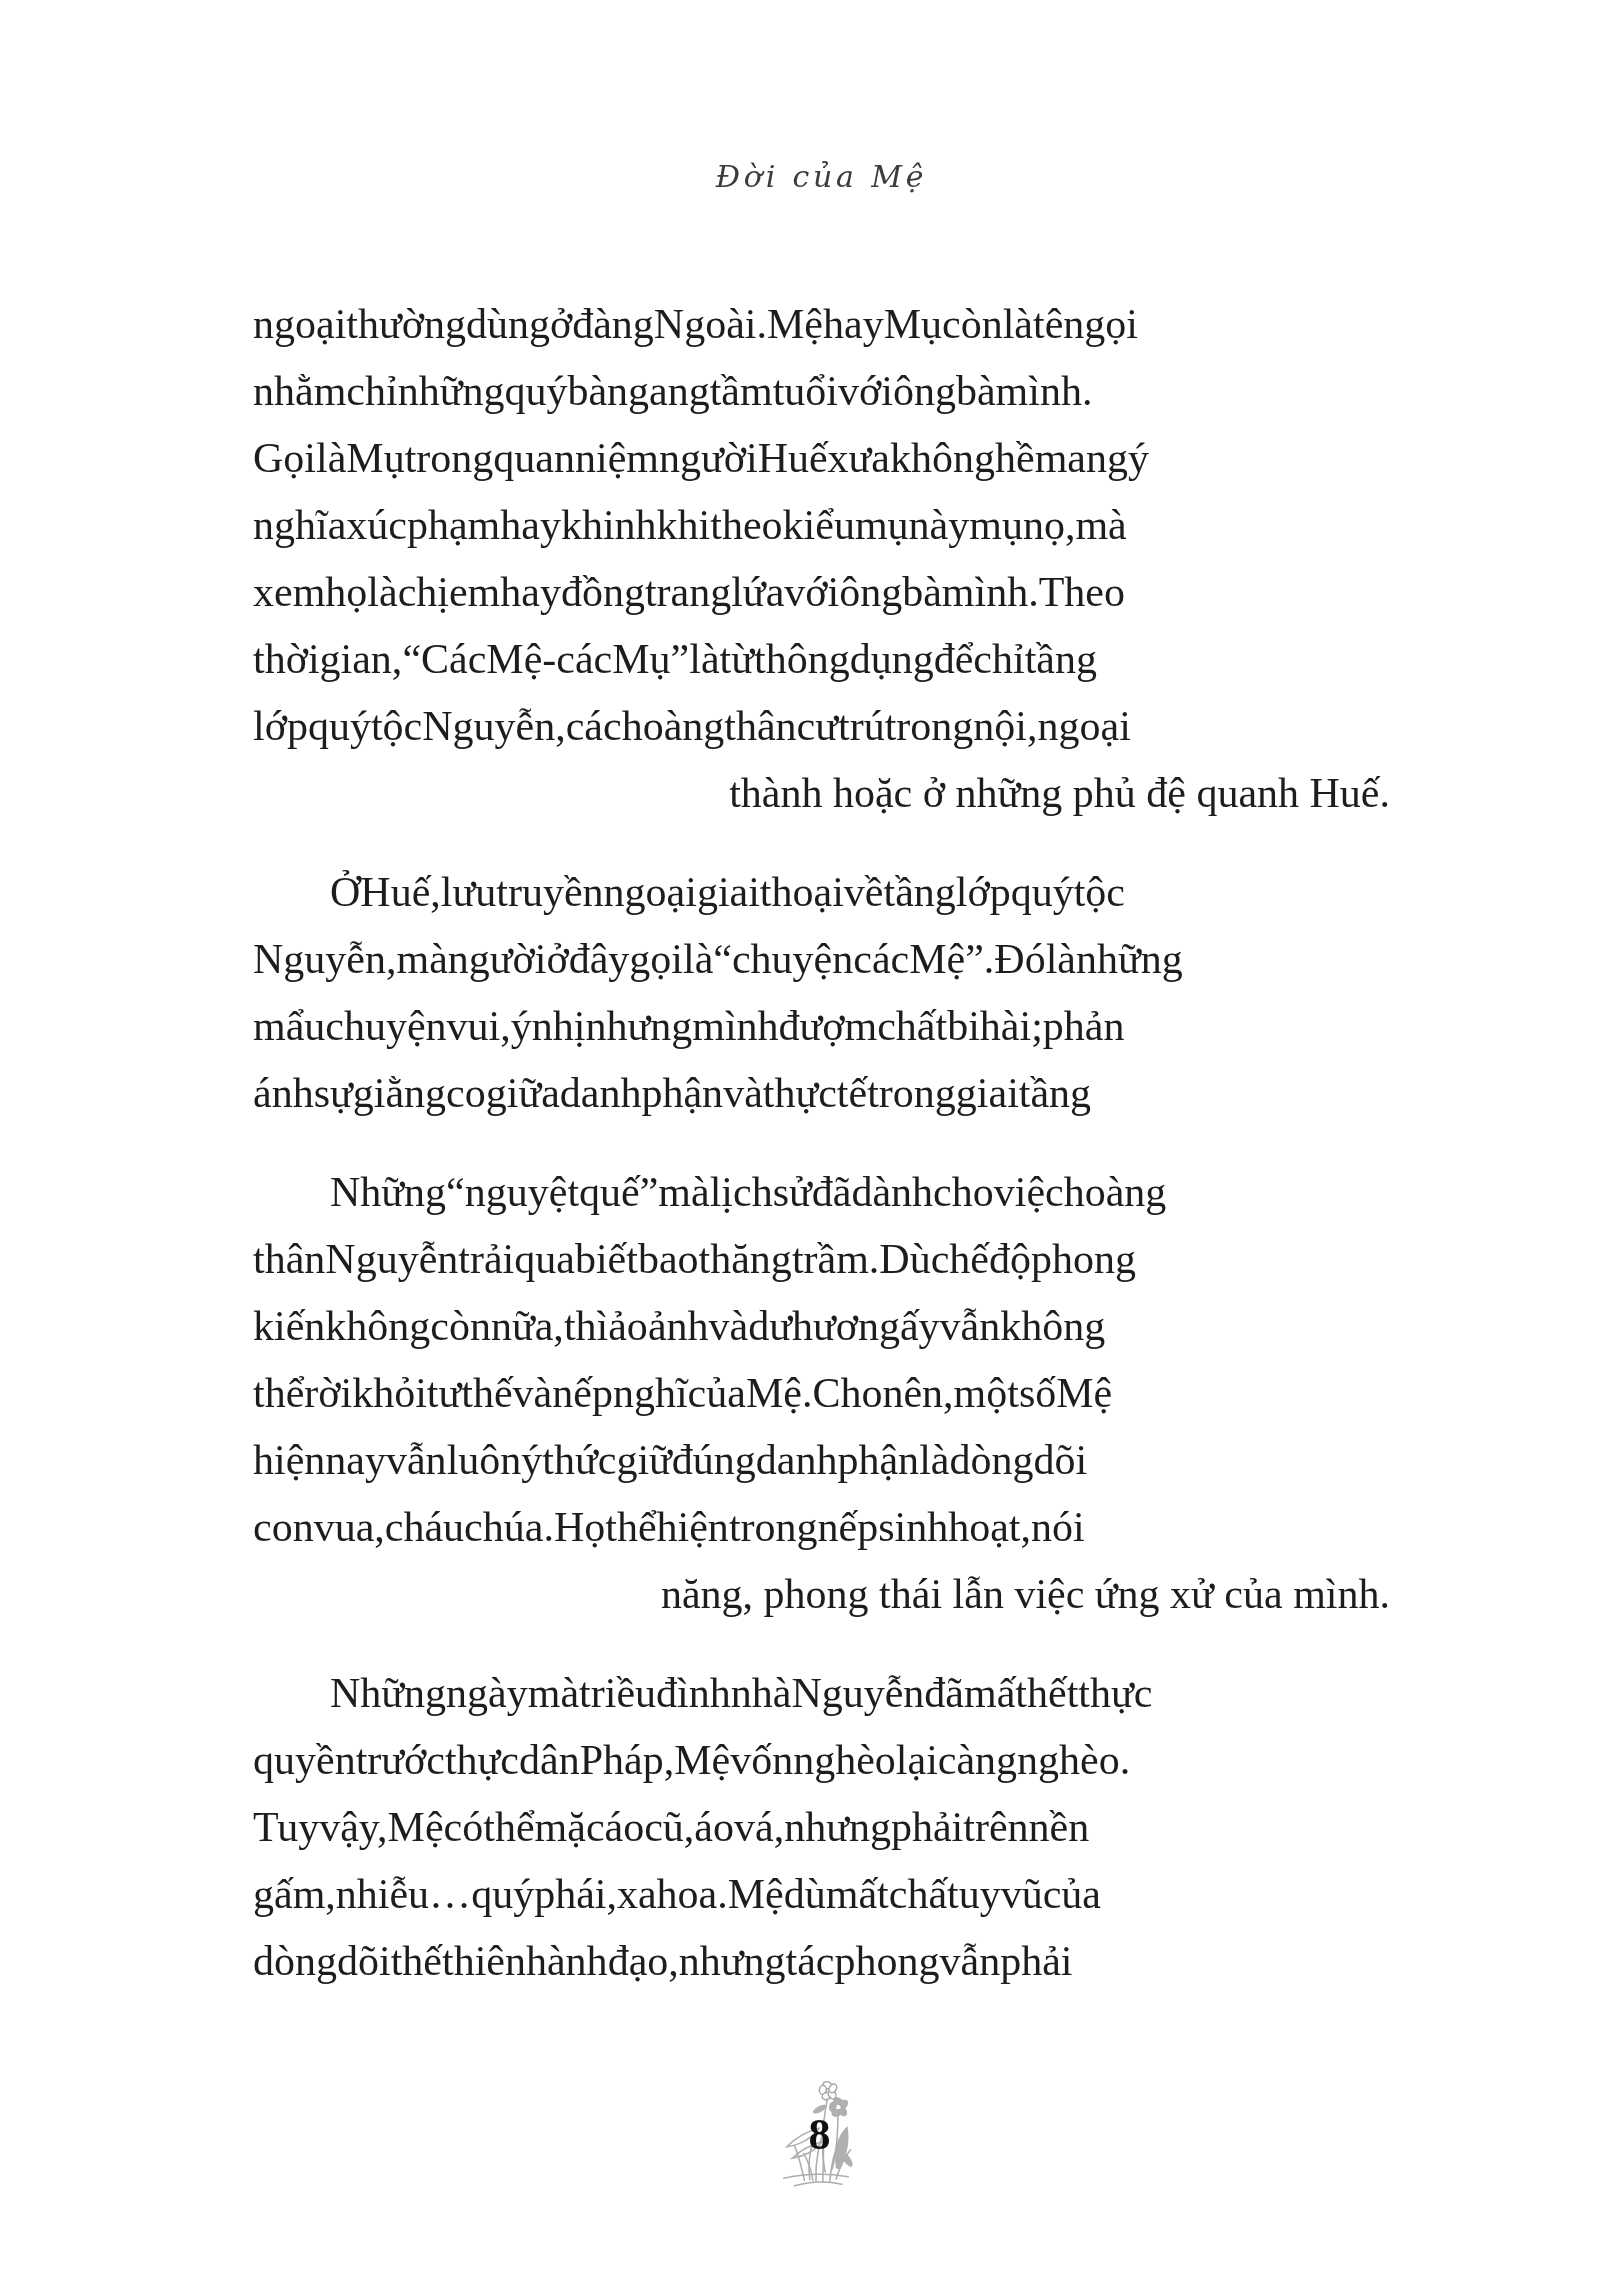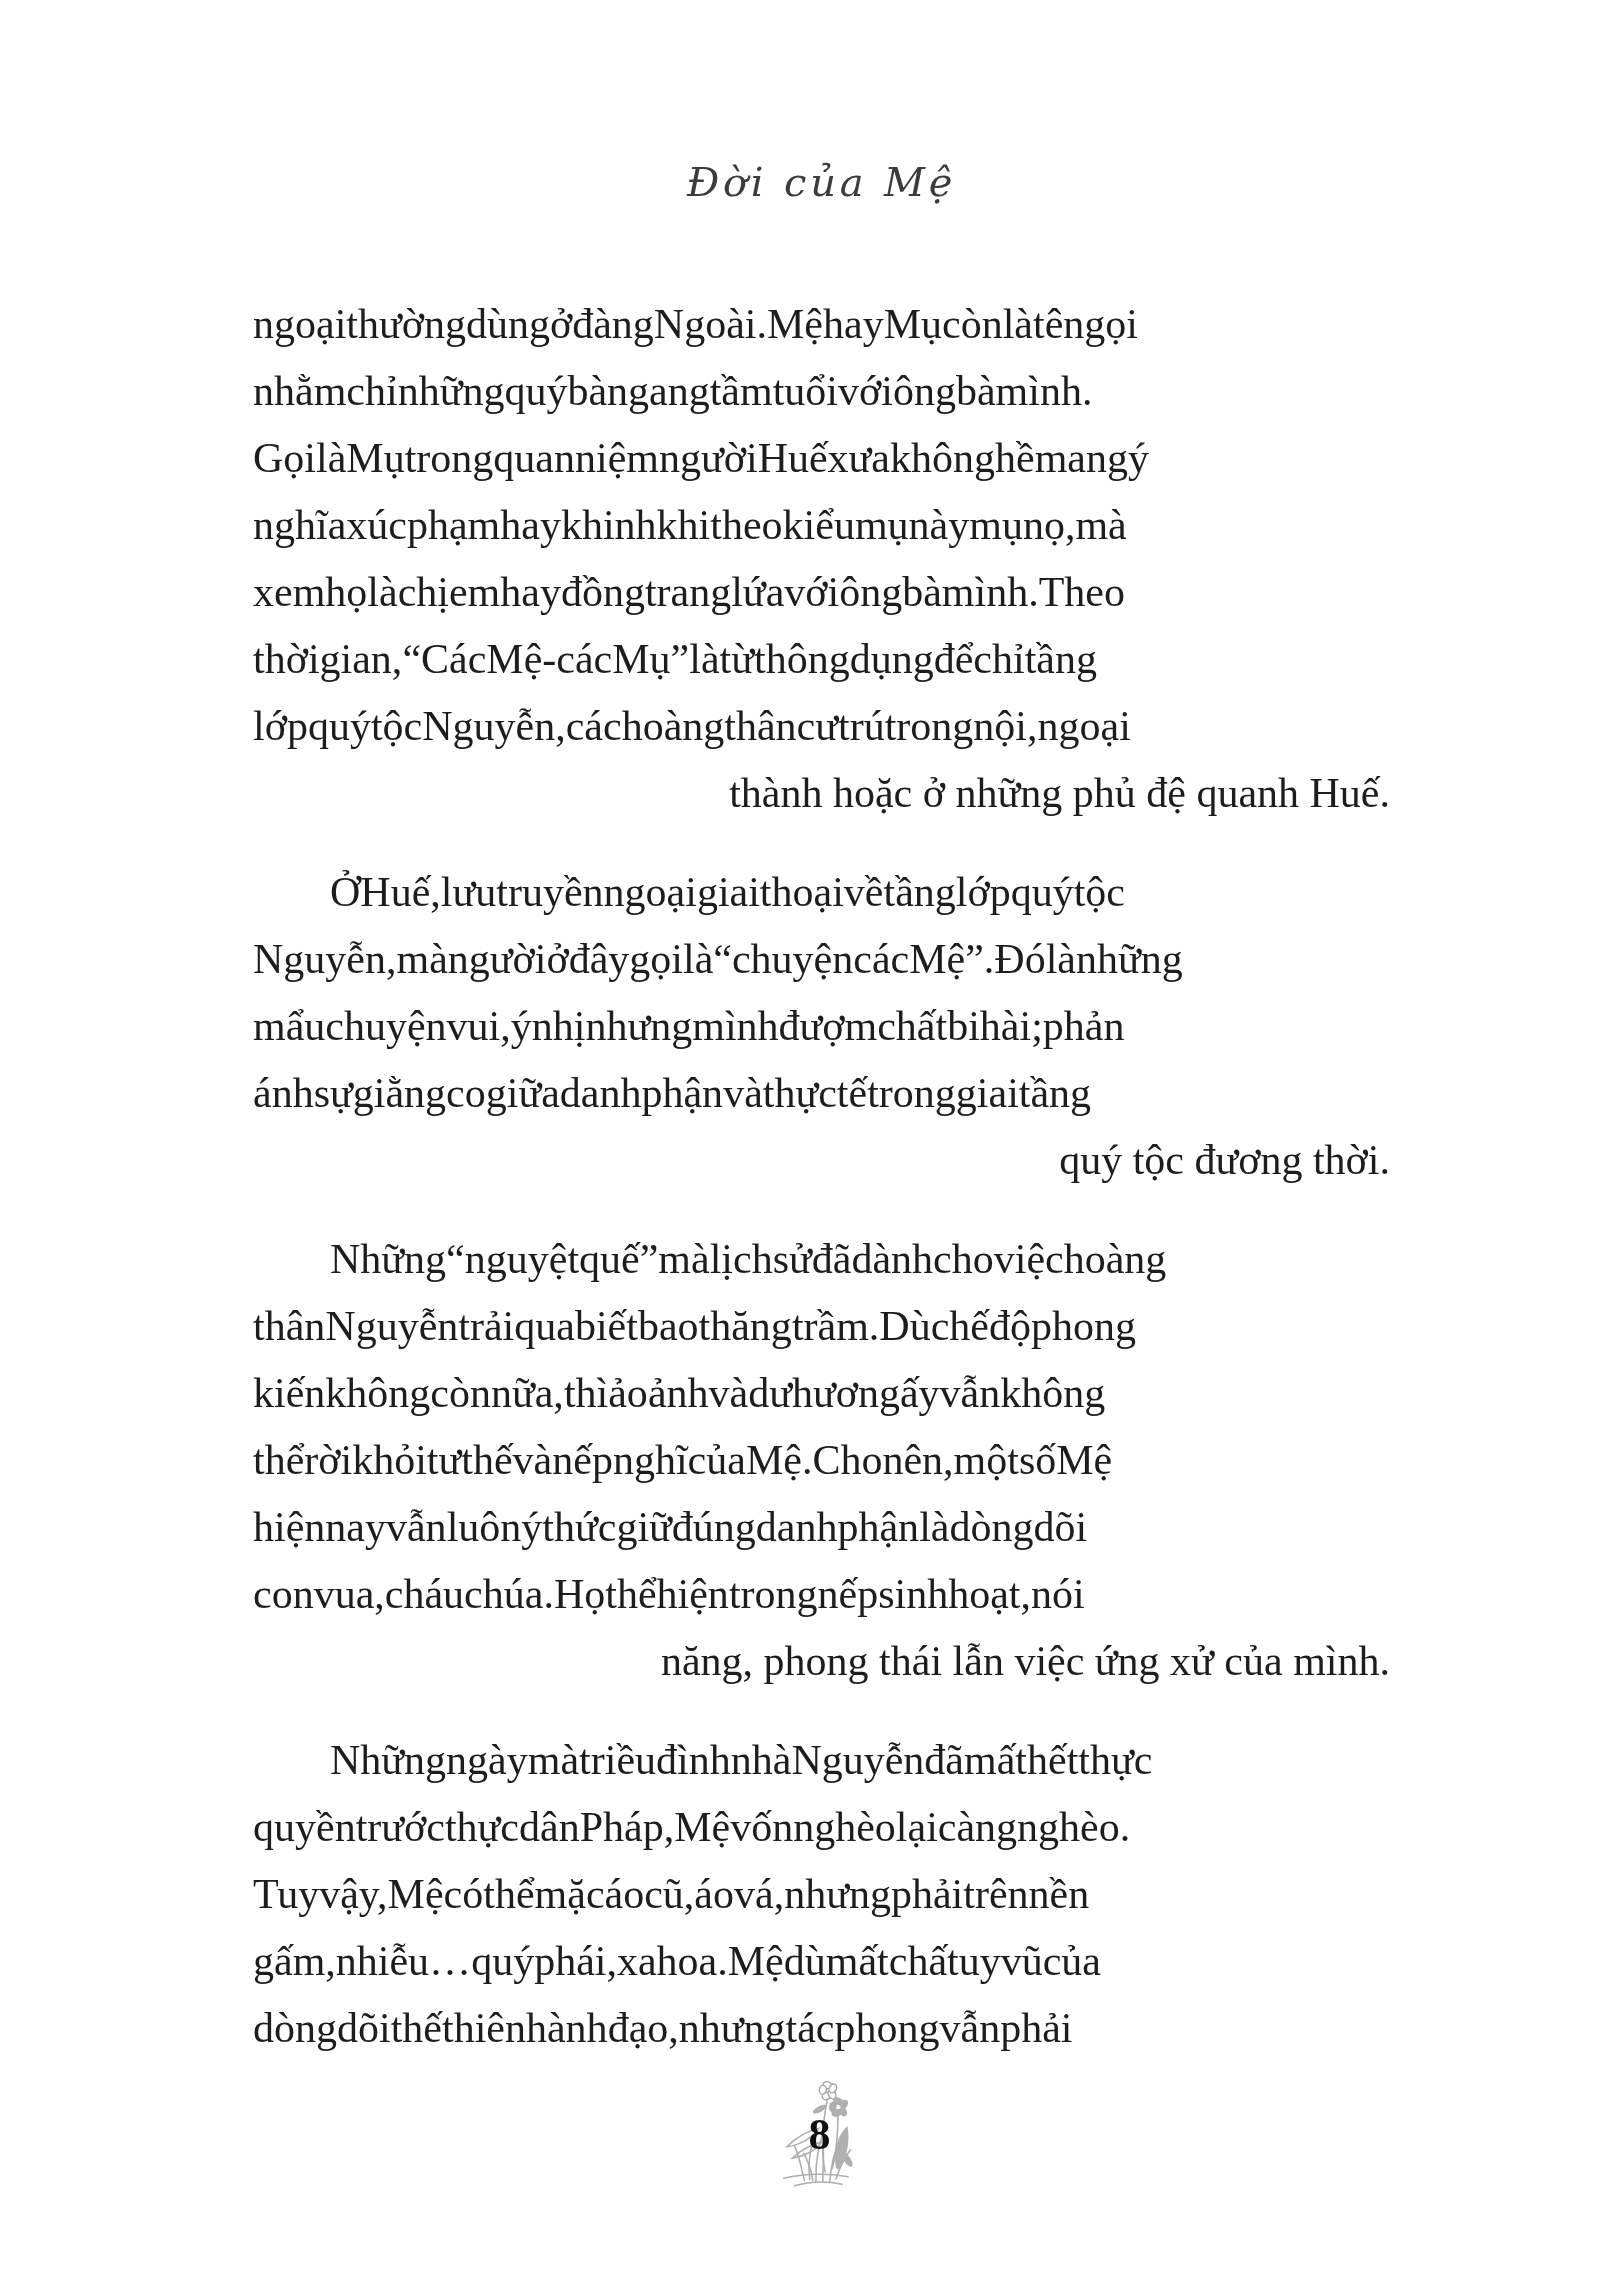--- a/index.html
+++ b/index.html
@@ -17,21 +17,21 @@
     overflow: hidden;
   }
   .header-title {
     position: absolute;
     left: 253px;
     top: 159px;
     width: 1137px;
     text-align: center;
     font-family: "DejaVu Serif", serif;
     font-style: italic;
-    font-size: 40px;
+    font-size: 30px;
     letter-spacing: 3.8px;
     color: #3c3c3c;
   }
   .body-text {
     position: absolute;
     left: 253px;
     top: 291px;
     width: 1137px;
     font-size: 42px;
     line-height: 67px;
@@ -232,21 +232,20 @@
           <span>giữa</span>
           <span>danh</span>
           <span>phận</span>
           <span>và</span>
           <span>thực</span>
           <span>tế</span>
           <span>trong</span>
           <span>giai</span>
           <span>tầng</span>
         </div>
-        <div class="line last">quý tộc đương thời.</div>
       </div>
       <div class="para indent">
         <div class="line just">
           <span>Những</span>
           <span>“nguyệt</span>
           <span>quế”</span>
           <span>mà</span>
           <span>lịch</span>
           <span>sử</span>
           <span>đã</span>

